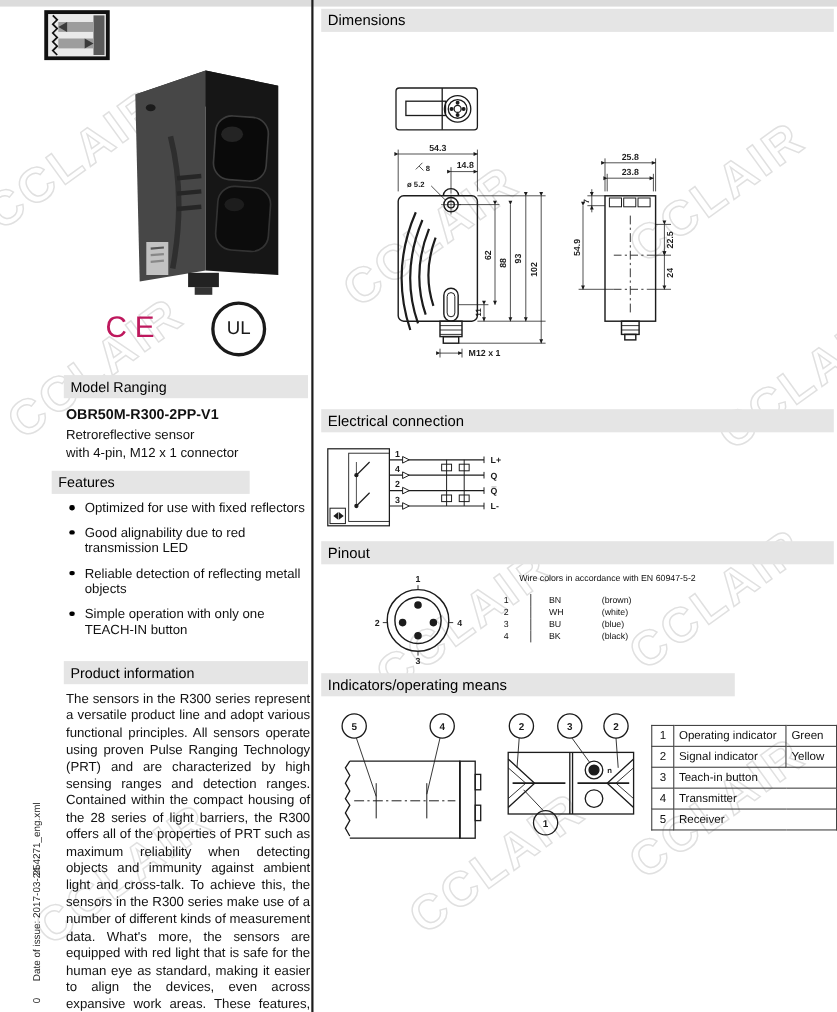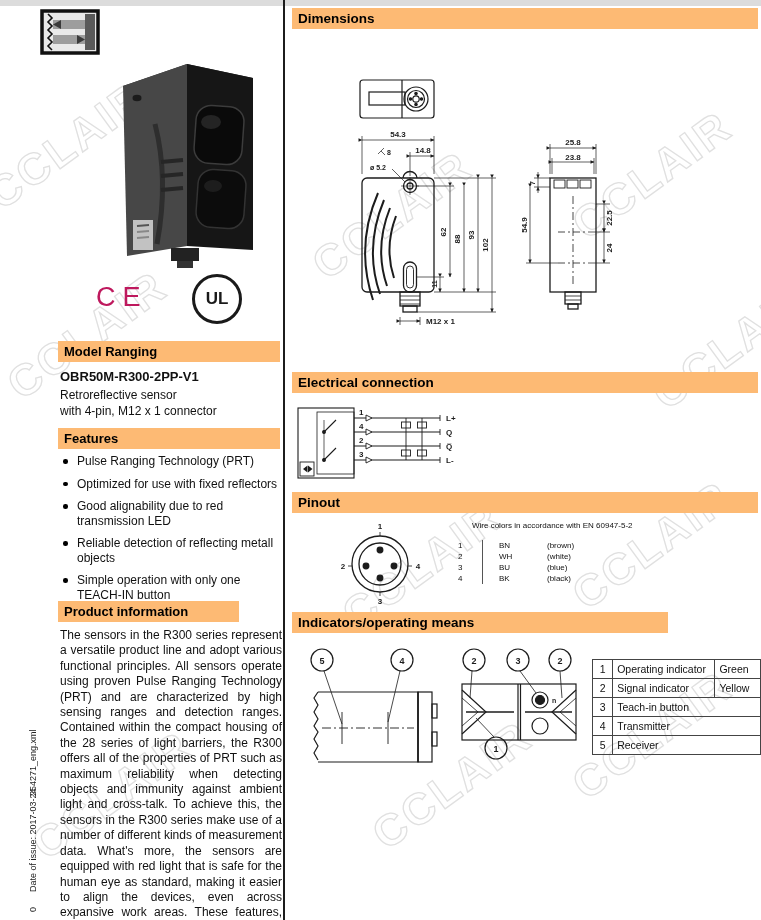--- a/index.html
+++ b/index.html
@@ -4,21 +4,21 @@
 <style>
   html,body{margin:0;padding:0;}
   body{width:761px;height:920px;position:relative;background:#fff;color:#111;
        font-family:"Liberation Sans",sans-serif;overflow:hidden;}
   .abs{position:absolute;}
   .wm{position:absolute;font-size:44px;font-weight:bold;letter-spacing:3px;
       transform:rotate(-36deg);color:transparent;-webkit-text-stroke:1.3px #e0e0e0;
       z-index:0;white-space:nowrap;}
   @supports not (-webkit-text-stroke: 1px black){.wm{color:#ececec;}}
   .lyr{z-index:1;}
-  .hdr{background:#fdba74;font-weight:bold;font-size:13px;padding:3px 6px;
+  .hdr{background:#e5e5e5;font-weight:normal;font-size:13px;padding:3px 6px;
        box-sizing:border-box;color:#000;}
   .hdr.big{font-size:13.5px;}
   .divider{width:2px;background:#1c1c1c;}
   .topstrip{background:#dcdcdc;}
   .modelno{font-weight:bold;font-size:13px;}
   .desc{font-size:12px;}
   ul.feat{margin:0;padding:0;list-style:none;width:222px;}
   ul.feat li{position:relative;padding-left:17px;margin-bottom:8px;
              font-size:12px;line-height:14.5px;}
   .blt{position:absolute;left:3px;top:5px;width:4.5px;height:4.5px;
@@ -27,21 +27,21 @@
   .vt{position:absolute;left:38px;transform:rotate(-90deg);
       transform-origin:0 100%;font-size:9px;white-space:nowrap;color:#222;}
   svg text{font-family:"Liberation Sans",sans-serif;}
   .dim{font-size:8px;font-weight:bold;fill:#1c1c1c;}
   .dim7{font-size:7px;font-weight:bold;fill:#1c1c1c;}
   .pinlbl{font-size:8px;font-weight:bold;fill:#1c1c1c;}
   .cir{font-size:9px;font-weight:bold;fill:#1c1c1c;}
   .cemark{font-size:27px;letter-spacing:7px;font-weight:500;color:#be185d;}
   .ulmark{width:44px;height:44px;border:3px solid #1a1a1a;border-radius:50%;
           display:flex;align-items:center;justify-content:center;
-          font-weight:bold;font-size:17px;color:#1a1a1a;}
+          font-weight:normal;font-size:17px;color:#1a1a1a;}
   .note{font-size:8px;color:#111;margin-left:20px;}
   .wires{font-size:8px;color:#111;}
   .wirerow{display:flex;height:11px;line-height:11px;}
   .wp{width:24px;}
   .wc{width:48px;border-left:1px solid #555;padding-left:16px;}
   .wn{width:70px;}
   table.ind{border-collapse:collapse;font-size:10.5px;}
   table.ind td{border:1px solid #444;padding:1px 4px;height:16px;color:#111;}
   td.no{width:14px;text-align:center;}
   td.lb{width:118px;}
@@ -100,30 +100,29 @@
 </svg>
 
 <div class="abs lyr cemark" style="left:96px;top:282px">CE</div>
 <div class="abs lyr ulmark" style="left:192px;top:274px">UL</div>
 
 <div class="abs lyr hdr" style="left:58px;top:341px;width:222px">Model Ranging</div>
 <div class="abs lyr modelno" style="left:60px;top:369px">OBR50M-R300-2PP-V1</div>
 <div class="abs lyr desc" style="left:60px;top:388px">Retroreflective sensor</div>
 <div class="abs lyr desc" style="left:60px;top:404px">with 4-pin, M12 x 1 connector</div>
 
-<div class="abs lyr hdr" style="left:58px;top:428px;width:222px">Features</div>
+<div class="abs lyr hdr" style="left:47px;top:428px;width:180px">Features</div>
 <ul class="abs lyr feat" style="left:60px;top:454px">
-  <li><span class="blt"></span><span>Pulse Ranging Technology (PRT)</span></li>
   <li><span class="blt"></span><span>Optimized for use with fixed reflectors</span></li>
   <li><span class="blt"></span><span>Good alignability due to red transmission LED</span></li>
   <li><span class="blt"></span><span>Reliable detection of reflecting metall objects</span></li>
   <li><span class="blt"></span><span>Simple operation with only one TEACH-IN button</span></li>
 </ul>
 
-<div class="abs lyr hdr" style="left:58px;top:601px;width:181px">Product information</div>
+<div class="abs lyr hdr" style="left:58px;top:601px;width:222px">Product information</div>
 <div class="abs lyr para" style="left:60px;top:628px">The sensors in the R300 series represent a versatile product line and adopt various functional principles. All sensors operate using proven Pulse Ranging Technology (PRT) and are characterized by high sensing ranges and detection ranges. Contained within the compact housing of the 28 series of light barriers, the R300 offers all of the properties of PRT such as maximum reliability when detecting objects and immunity against ambient light and cross-talk. To achieve this, the sensors in the R300 series make use of a number of different kinds of measurement data. What's more, the sensors are equipped with red light that is safe for the human eye as standard, making it easier to align the devices, even across expansive work areas. These features, combined with an innovative and intuitive operating concept, provide solutions for conventional automation tasks delivering the highest level of performance.</div>
 
 <div class="abs lyr hdr big" style="left:292px;top:8px;width:466px">Dimensions</div>
 
 <svg class="abs lyr" style="left:292px;top:36px" width="466" height="330" viewBox="0 0 466 330">
   <defs>
     <marker id="ar" markerWidth="7" markerHeight="7" refX="5.5" refY="3" orient="auto">
       <path d="M0.5,0.5L6,3L0.5,5.5z" fill="#1c1c1c"></path>
     </marker>
   </defs>

